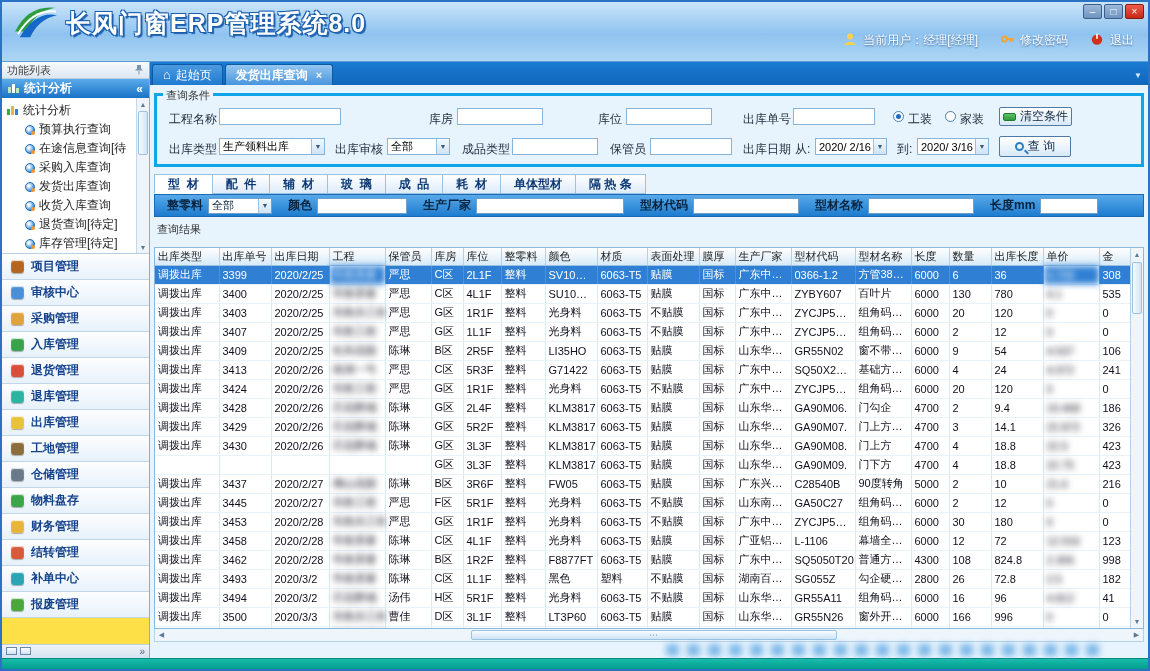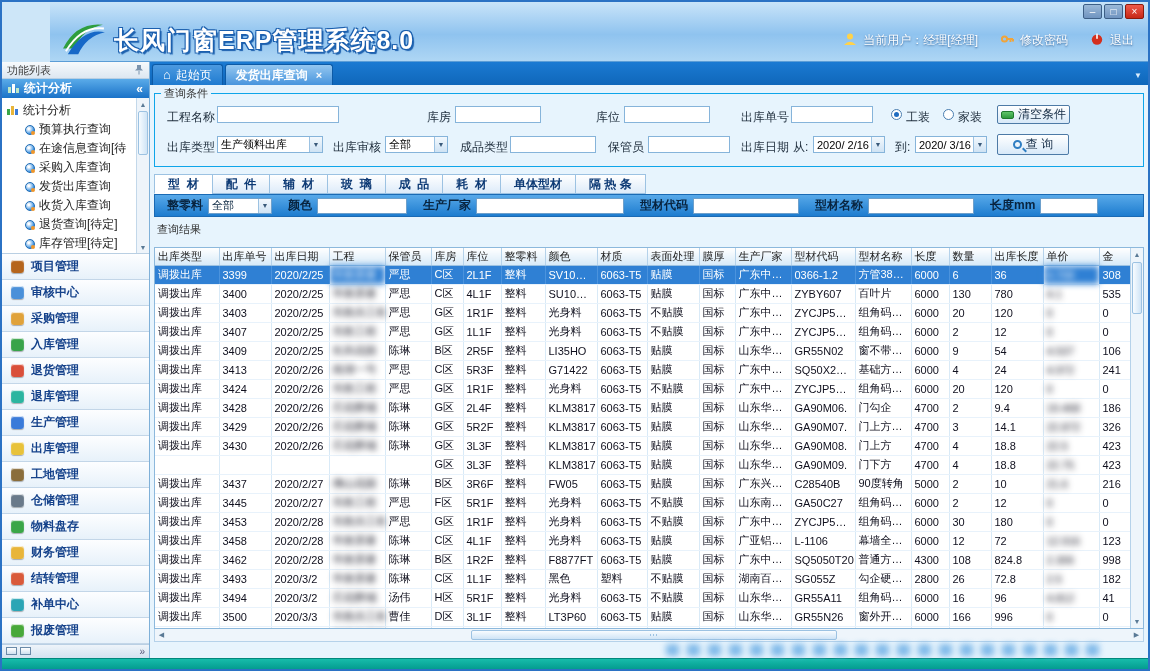--- a/index.html
+++ b/index.html
@@ -8,22 +8,22 @@
 
   
   .winctl { position:absolute; top:2px; right:4px; display:flex; gap:2px; z-index:50; }
   .wbtn { width:19px; height:15px; display:flex; align-items:center; justify-content:center;
           font-size:10px; color:#fff; border:1px solid #3d5f86; border-radius:2px;
           background:linear-gradient(#9cb9d8,#6f94c0); cursor:default; }
   .wbtn.close { background:linear-gradient(#f05a4a,#c62817); border-color:#8a1a0c; }
 
   
   .app-header { height:60px; background:linear-gradient(180deg,#c9e4f9 0%,#8fc3ef 55%,#aed6f4 100%);
-                display:flex; align-items:flex-end; justify-content:space-between; padding:0 14px 0 10px;
-                border-bottom:1px solid #5b9dd6;margin-left:48px; }
+                display:flex; align-items:flex-start; justify-content:space-between; padding:0 14px 0 10px;
+                border-bottom:1px solid #5b9dd6; }
   .brand { display:flex; align-items:center; gap:8px; }
   .app-title { font-size:25px; font-weight:bold; color:#fff; letter-spacing:1px;
                text-shadow:-1px -1px 0 #1b5fae, 1px -1px 0 #1b5fae, -1px 1px 0 #1b5fae, 2px 2px 1px #1b5fae; }
   .user-bar { display:flex; align-items:center; gap:6px; align-self:flex-end; padding-bottom:12px;
               font-size:12px; color:#fff; text-shadow:0 1px 2px rgba(0,50,110,.7); }
   .user-bar .gap { width:10px; }
 
   
   .body { display:flex; height:596px; }
 
@@ -65,21 +65,21 @@
          border:1px solid #0c5aa6; border-bottom:none; border-radius:3px 3px 0 0;
          background:linear-gradient(#4c9ae0,#1f7bd0); white-space:nowrap; }
   .tab.active { background:linear-gradient(#94c7f0,#4895dd); font-weight:bold; }
   .tab .home { font-size:13px; line-height:12px; }
   .tab .tclose { margin-left:3px; font-size:11px; opacity:.95; }
   .strip-caret { position:absolute; right:6px; bottom:5px; font-size:8px; color:#d8ecfc; }
 
   .content { flex:1; display:flex; flex-direction:column; min-height:0; background:#e7f4fd; }
 
   
-  .query { position:relative; margin:8px 4px 0; height:74px; border:1px solid #0ea5e9; flex:none; font-size:12px; }
+  .query { position:relative; margin:8px 4px 0; height:74px; border:3px solid #0ea5e9; flex:none; font-size:12px; }
   .qtitle { position:absolute; top:-8px; left:6px; background:#e7f4fd; padding:0 3px; font-size:11px; color:#333; }
   .lbl { position:absolute; color:#1c2b3a; white-space:nowrap; }
   .inp { position:absolute; height:17px; border:1px solid #86b4da; background:#fff; font-size:11px; padding:0 3px; }
   .sel { position:absolute; height:17px; background:#fff; border:1px solid #86b4da; display:flex;
          align-items:center; justify-content:space-between; font-size:11px; padding-left:3px; overflow:hidden; }
   .car { width:13px; height:100%; background:linear-gradient(#f2f8fd,#cfe3f4); border-left:1px solid #9cc2e2;
          font-size:7px; display:flex; align-items:center; justify-content:center; color:#3a5a7a; flex:none; }
   .radio { position:absolute; width:11px; height:11px; border-radius:50%; border:1px solid #4a7eb0; background:#fff; }
   .radio.checked::after { content:""; position:absolute; left:2px; top:2px; width:5px; height:5px;
                           border-radius:50%; background:#1f6cc0; }
@@ -279,24 +279,20 @@
           </div>
           <div class="acc-item">
             <span class="acc-ico" style="background: linear-gradient(rgb(217, 79, 58), rgb(217, 79, 58));"></span>
             <span>退货管理</span>
           </div>
           <div class="acc-item">
             <span class="acc-ico" style="background: linear-gradient(rgb(43, 181, 160), rgb(43, 181, 160));"></span>
             <span>退库管理</span>
           </div>
           <div class="acc-item">
-            <span class="acc-ico" style="background: linear-gradient(rgb(58, 123, 217), rgb(58, 123, 217));"></span>
-            <span>生产管理</span>
-          </div>
-          <div class="acc-item">
             <span class="acc-ico" style="background: linear-gradient(rgb(232, 194, 58), rgb(232, 194, 58));"></span>
             <span>出库管理</span>
           </div>
           <div class="acc-item">
             <span class="acc-ico" style="background: linear-gradient(rgb(138, 109, 59), rgb(138, 109, 59));"></span>
             <span>工地管理</span>
           </div>
           <div class="acc-item">
             <span class="acc-ico" style="background: linear-gradient(rgb(106, 122, 138), rgb(106, 122, 138));"></span>
             <span>仓储管理</span>

